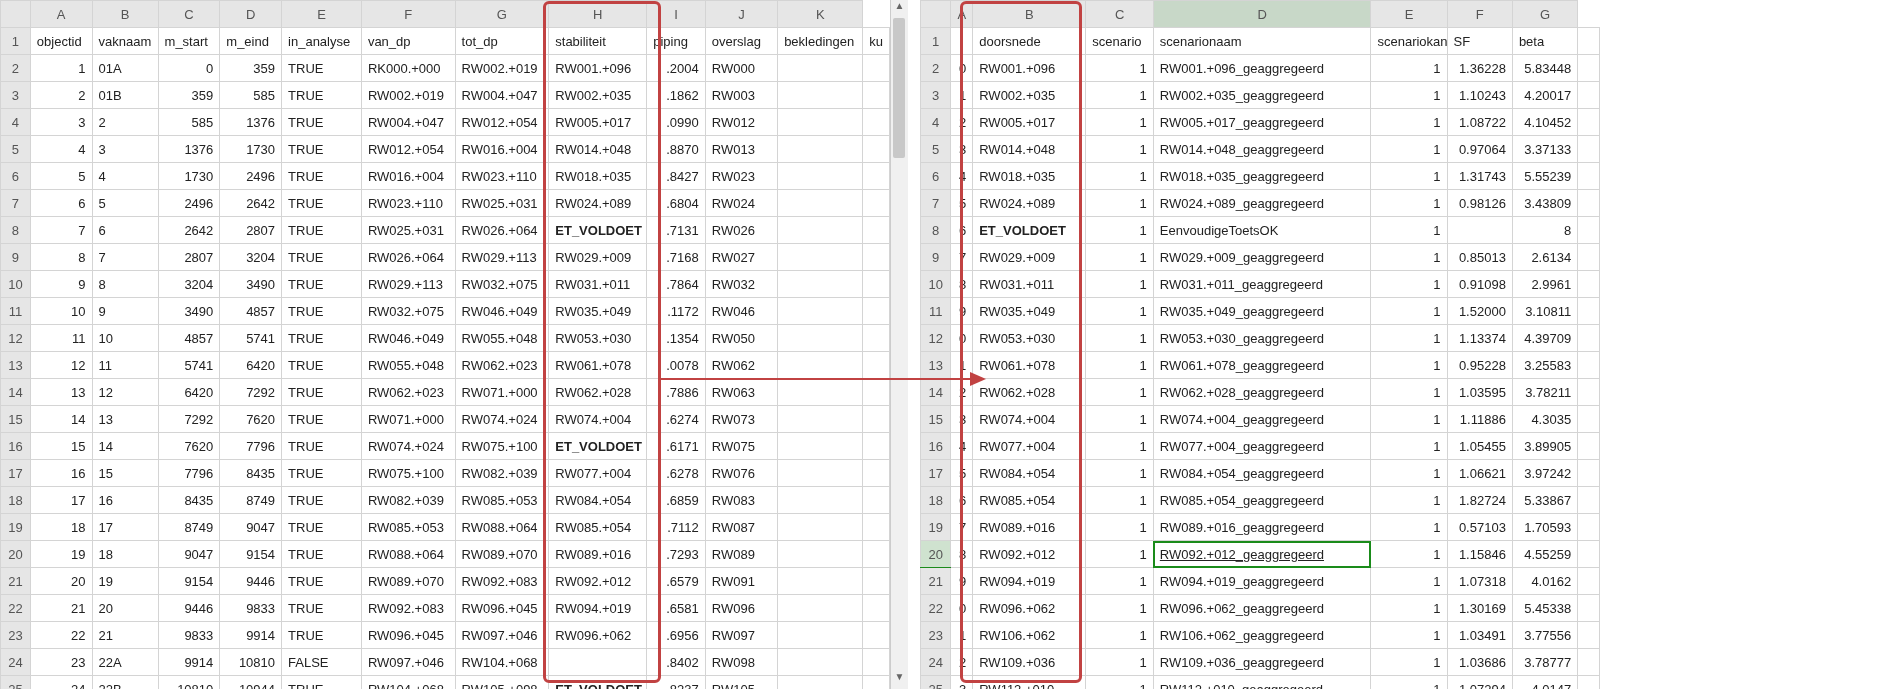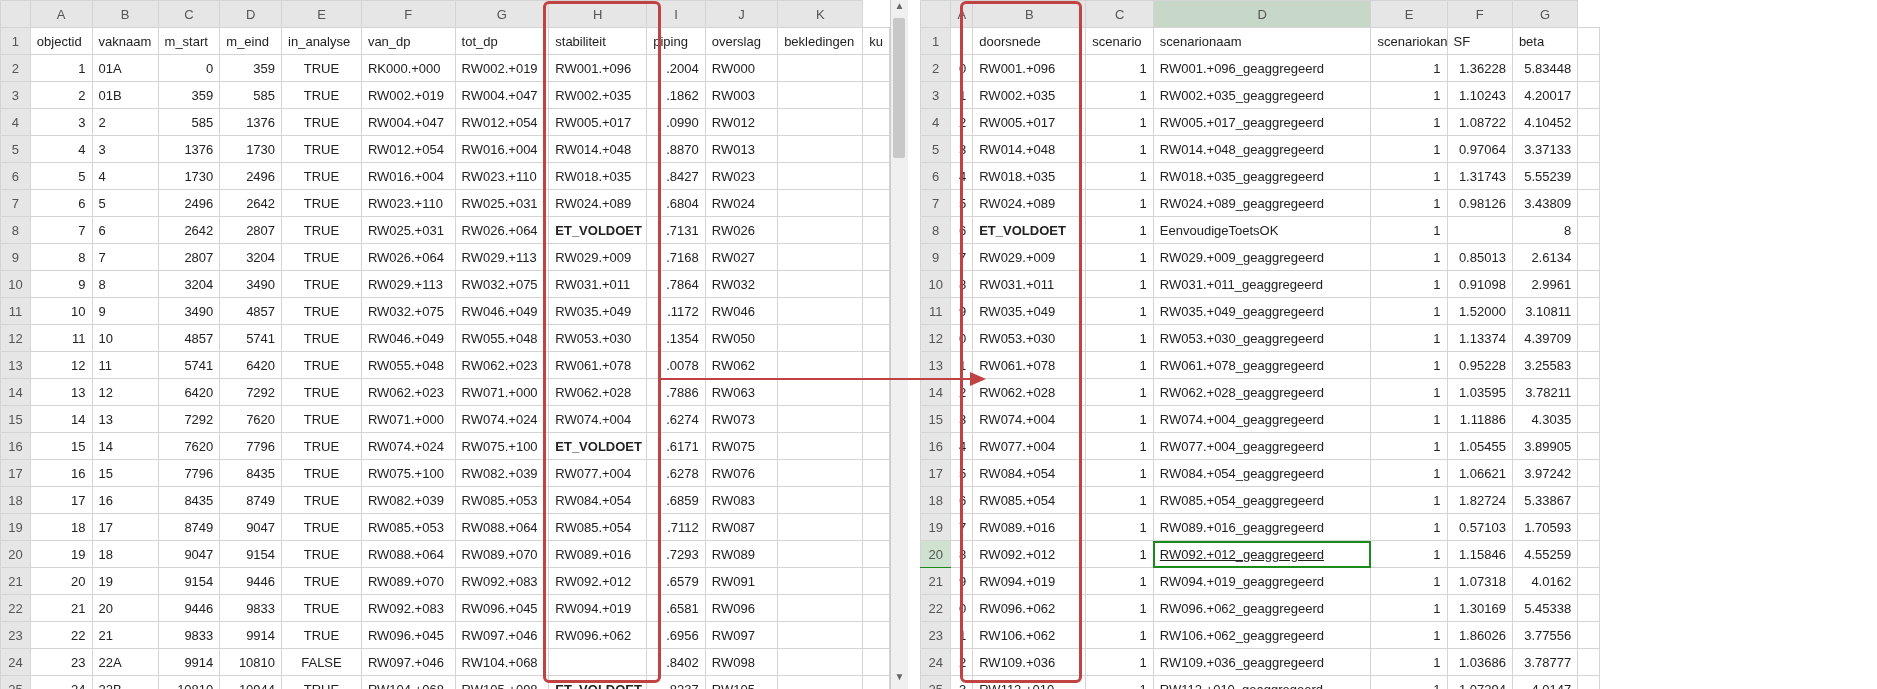--- a/index.html
+++ b/index.html
@@ -45,21 +45,21 @@
   }
   .rowhead {
     background: #e6e6e6;
     text-align: center;
     color: #555;
     width: 28px;
   }
   .rowhead.sel { background: #cfe2cf; border-bottom-color: #1a8b1a; }
   .num { text-align: right; }
   .txt { text-align: left; }
-  .ctr { text-align: center; }
+  .ctr { }
   .bold { font-weight: bold; }
   .colhead-sel { background: #c8d8c8; }
   .redbox {
     position: absolute;
     border: 3px solid #c14242;
     border-radius: 6px;
     pointer-events: none;
     z-index: 5;
   }
   .arrow {
@@ -774,21 +774,21 @@
             <td class="num">5.45338</td>
             <td class="txt"></td>
           </tr>
           <tr>
             <td class="rowhead">23</td>
             <td class="num">1</td>
             <td class="txt">RW106.+062</td>
             <td class="num">1</td>
             <td class="txt">RW106.+062_geaggregeerd</td>
             <td class="num">1</td>
-            <td class="num">1.86026</td>
+            <td class="num">1.03491</td>
             <td class="num">3.77556</td>
             <td class="txt"></td>
           </tr>
           <tr>
             <td class="rowhead">24</td>
             <td class="num">2</td>
             <td class="txt">RW109.+036</td>
             <td class="num">1</td>
             <td class="txt">RW109.+036_geaggregeerd</td>
             <td class="num">1</td>

